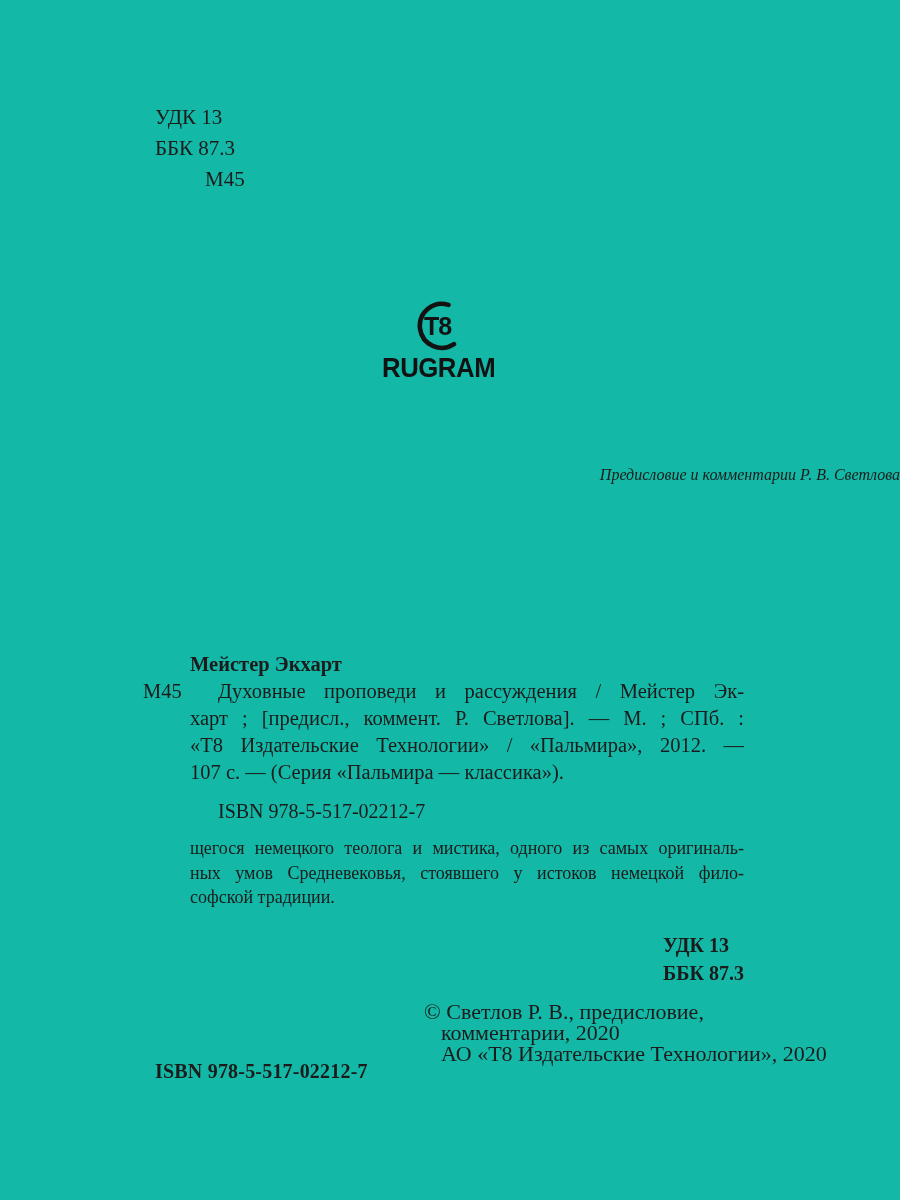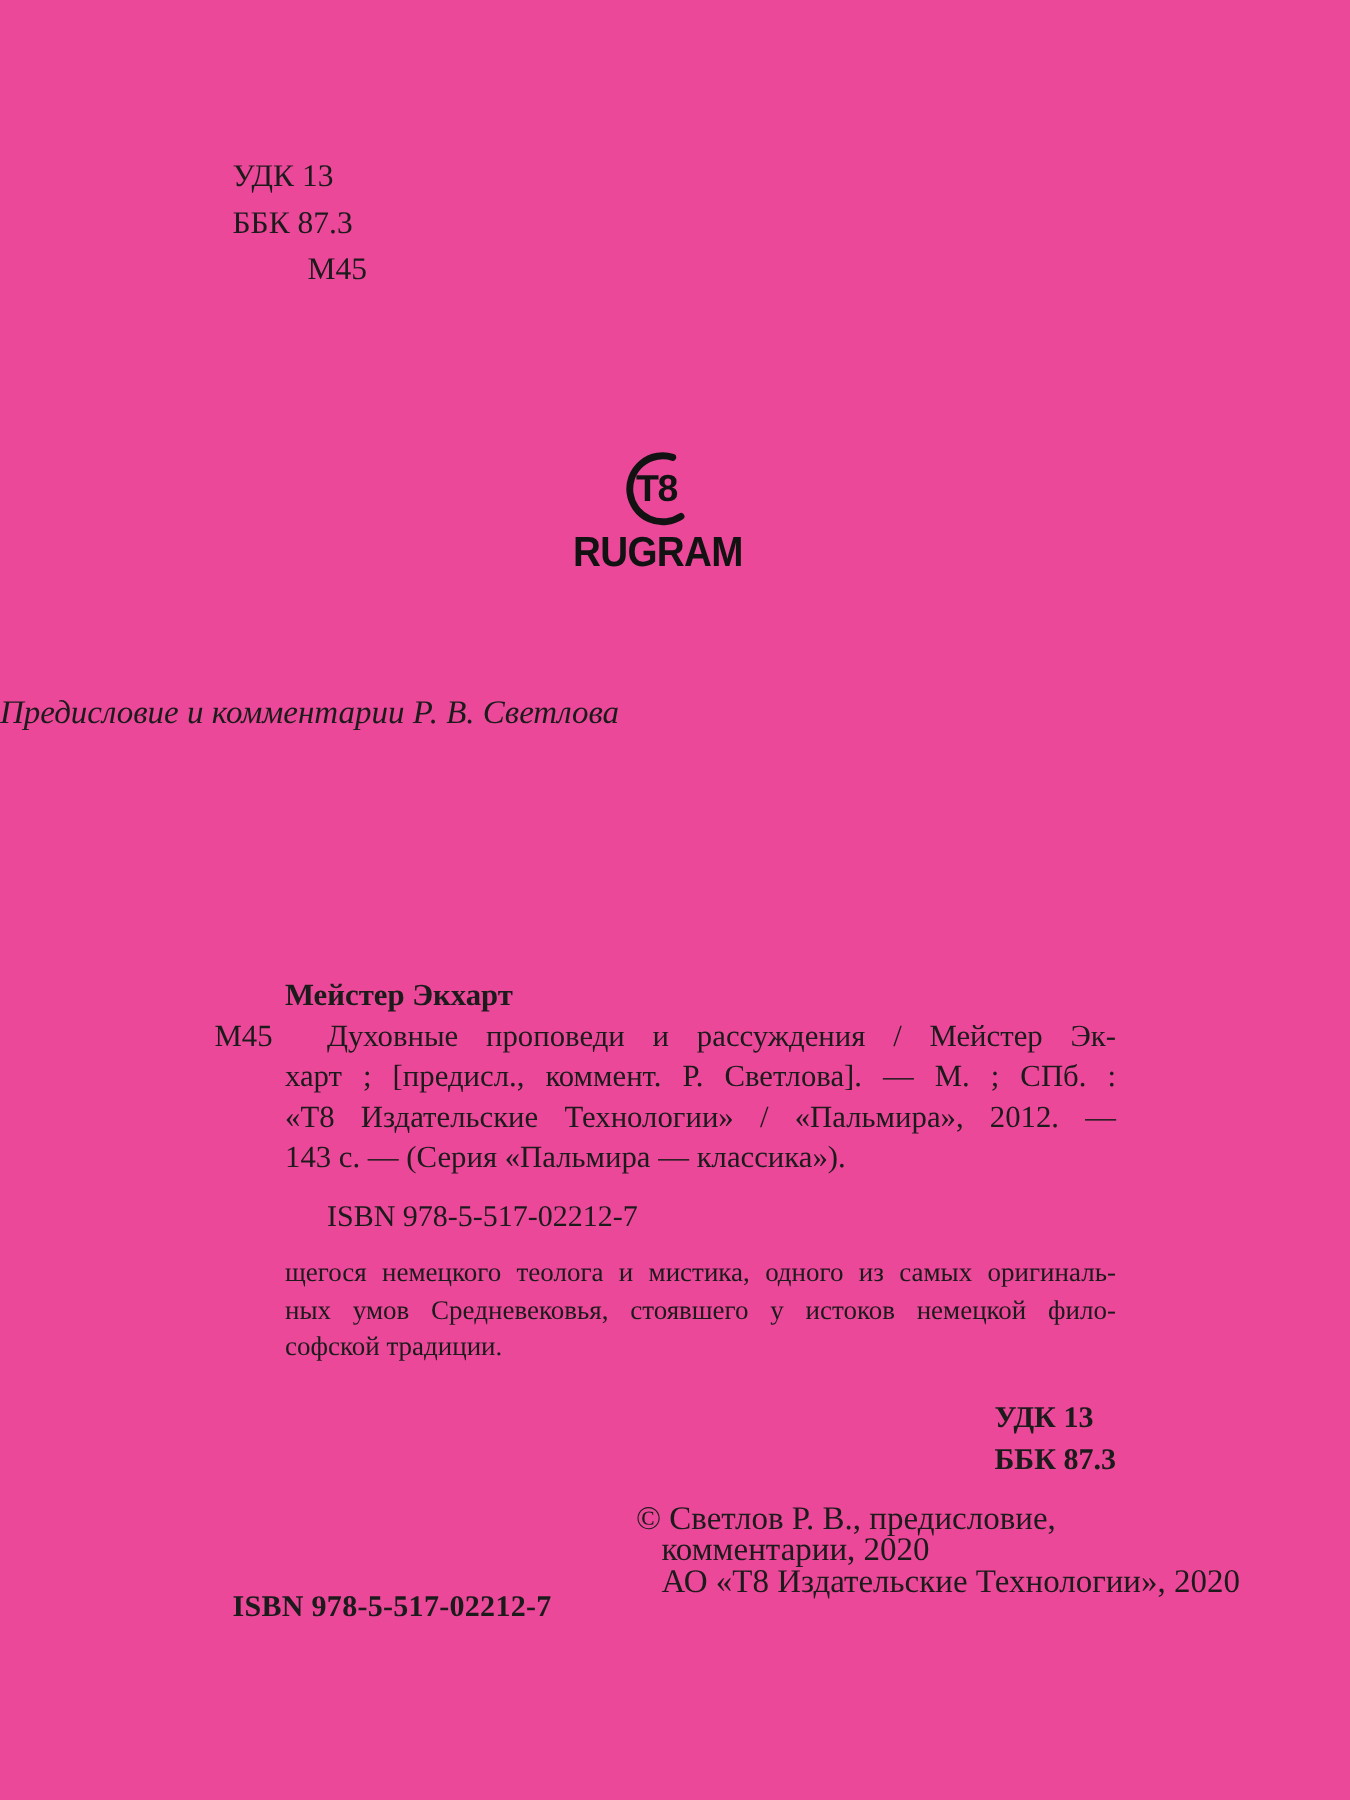--- a/index.html
+++ b/index.html
@@ -4,21 +4,21 @@
 <style>
   html,body{margin:0;padding:0;}
   body{
     width:900px;height:1200px;
     background:#ffffff;
     font-family:"Liberation Serif","DejaVu Serif",serif;
     color:#1b1b1b;
     position:relative;
     overflow:hidden;
   }
-  .page{position:absolute;inset:0;background:#ec4899;}
+  .page{position:absolute;inset:0;background:#14b8a6;}
 
   
   .top-codes{position:absolute;left:155px;top:102px;font-size:21px;line-height:31px;}
   .top-codes .m-code{padding-left:50px;}
 
   
   .logo{position:absolute;left:377px;top:300px;height:52px;display:flex;align-items:center;flex-direction:column;}
   .logo-mark{position:relative;width:52px;height:52px;flex:0 0 auto;}
   .logo-mark svg{position:absolute;inset:0;}
   .logo-t8{
@@ -28,21 +28,21 @@
   }
   .logo-rugram{
     font-family:"Liberation Sans",sans-serif;font-weight:bold;
     font-size:28px;letter-spacing:-0.5px;margin-left:5px;color:#121212;
     transform:scaleX(0.92);transform-origin:left center;white-space:nowrap;
   }
 
   
   .preface{
     position:absolute;left:0;top:460px;width:900px;
-    text-align:left;font-style:italic;font-size:22px;line-height:30px;
+    text-align:right;font-style:italic;font-size:16px;line-height:30px;
   }
 
   
   .main-block{position:absolute;left:190px;top:651px;width:554px;}
   .b-title{font-weight:bold;font-size:20.5px;line-height:27px;}
   .b-para{position:relative;font-size:20.5px;line-height:27px;}
   .b-code{position:absolute;left:-47px;top:0;}
   .line{white-space:normal;}
   .just{text-align:justify;text-align-last:justify;text-justify:inter-word;}
   .indent{padding-left:28px;}
@@ -82,21 +82,21 @@
 
   <div class="preface">Предисловие и комментарии Р. В. Светлова</div>
 
   <div class="main-block">
     <div class="b-title">Мейстер Экхарт</div>
     <div class="b-para">
       <span class="b-code">М45</span>
       <div class="line just indent">Духовные проповеди и рассуждения / Мейстер Эк-</div>
       <div class="line just">харт ; [предисл., коммент. Р. Светлова]. — М. ; СПб. :</div>
       <div class="line just">«Т8 Издательские Технологии» / «Пальмира», 2012. —</div>
-      <div class="line">143 с. — (Серия «Пальмира — классика»).</div>
+      <div class="line">107 с. — (Серия «Пальмира — классика»).</div>
     </div>
     <div class="b-isbn">ISBN 978-5-517-02212-7</div>
     <div class="annot">
       <div class="line just">щегося немецкого теолога и мистика, одного из самых оригиналь-</div>
       <div class="line just">ных умов Средневековья, стоявшего у истоков немецкой фило-</div>
       <div class="line">софской традиции.</div>
     </div>
   </div>
 
   <div class="bottom-codes">

